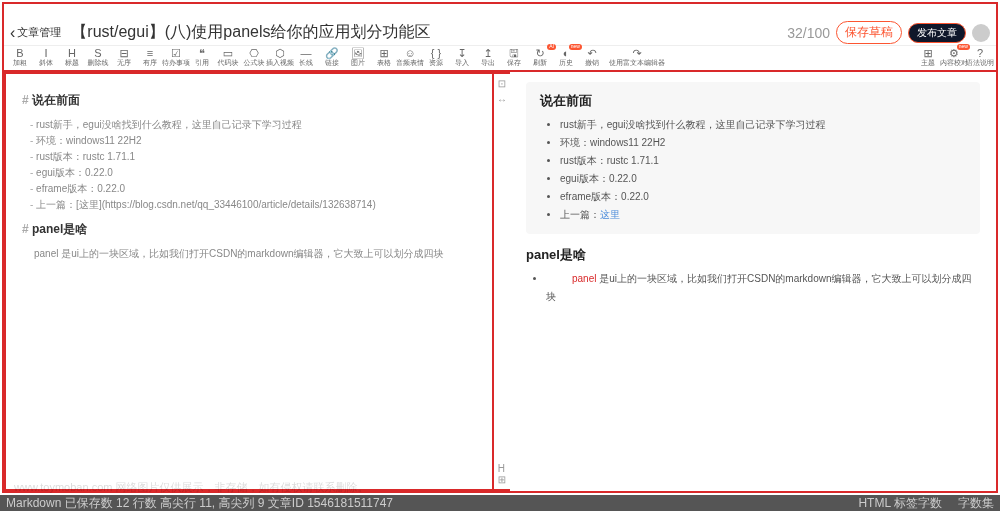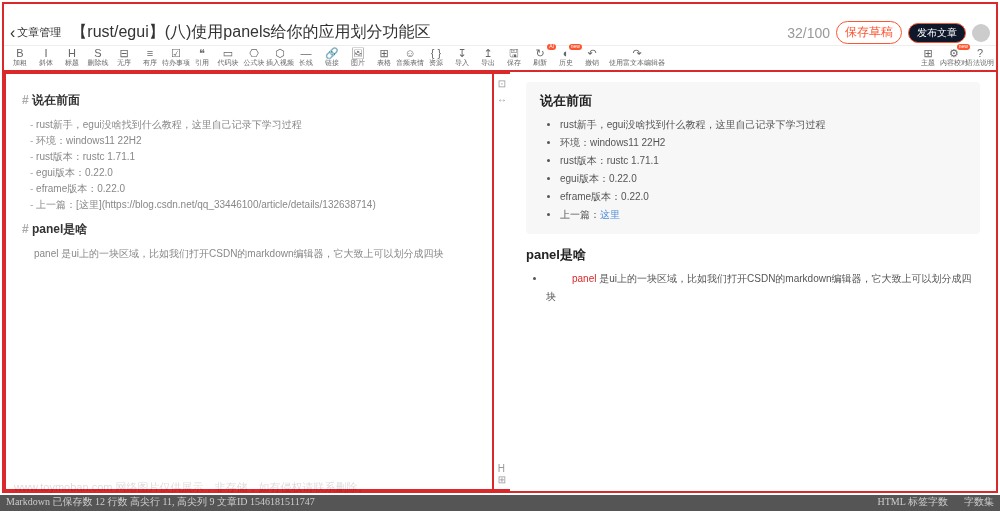--- a/index.html
+++ b/index.html
@@ -40,21 +40,21 @@
     .md-indent { padding-left: 12px; }
     
     .prev-box { background: #f7f7f7; border-radius: 4px; padding: 10px 14px; margin-bottom: 12px; }
     .prev-h { font-weight: bold; font-size: 13px; color: #222; margin-bottom: 6px; }
     .prev-ul { list-style: disc; padding-left: 20px; font-size: 10px; color: #555; line-height: 1.8; }
     .prev-ul a { color: #4b8bda; text-decoration: none; }
     .prev-section-h { font-weight: bold; font-size: 13px; color: #222; margin: 10px 0 6px; }
     .prev-body-ul { list-style: disc; padding-left: 20px; font-size: 10px; color: #555; line-height: 1.8; }
     .kw-panel { color: #d9292a; margin-left: 26px; }
     
-    .status-bar { position: absolute; left: 0; right: 0; bottom: 0; height: 16px; background: #555; color: #ccc; font-size: 10px; display: flex; align-items: flex-start; padding: 0 6px; gap: 8px; font-family: Liberation Serif, serif; }
+    .status-bar { position: absolute; left: 0; right: 0; bottom: 0; height: 16px; background: #555; color: #ccc; font-size: 12px; display: flex; align-items: center; padding: 0 6px; gap: 8px; }
     .status-bar .right { margin-left: auto; display: flex; gap: 16px; }
     
     .watermark { position: absolute; left: 14px; bottom: 16px; color: rgba(0,0,0,0.15); font-size: 11px; pointer-events: none; }
   </style>
 </head>
 <body>
 
 <div class="outer-frame">
   <div class="header-row">
     <span class="back-btn">文章管理</span>

